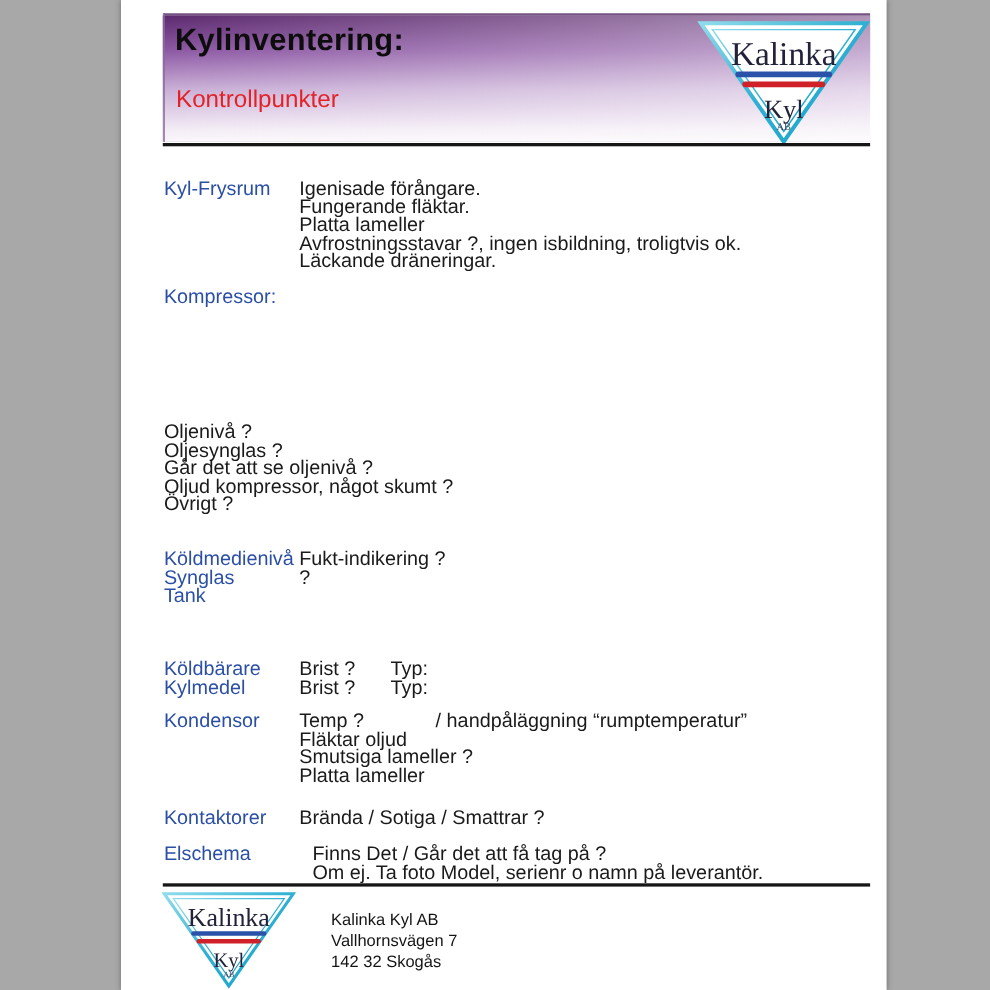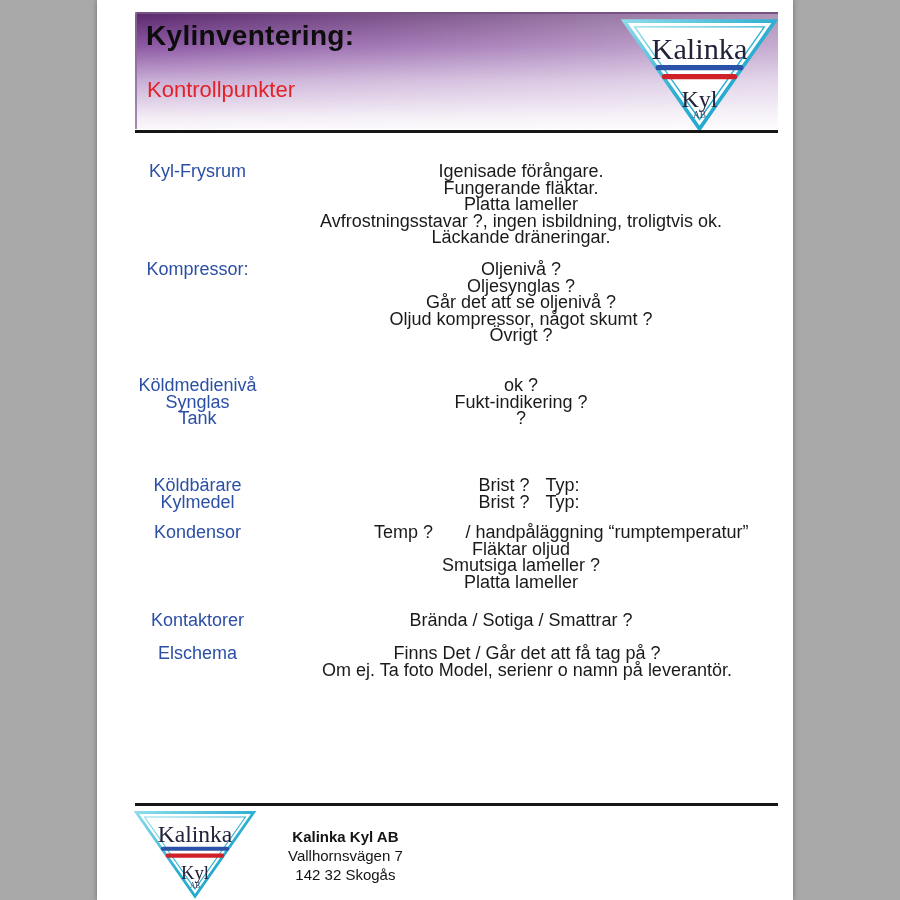--- a/index.html
+++ b/index.html
@@ -7,25 +7,24 @@
     font-family: "Liberation Sans", sans-serif;
     background:#a8a8a8;
   }
   .canvas {
     position:relative;
     width:900px; height:900px;
     background: var(--canvas_bg, #a8a8a8);
     overflow:hidden;
   }
   .page {
-    position:absolute; left:97px; top:0;
+    position:absolute; left:110px; top:0;
     width:696px; height:900px;
     background: var(--page_bg, #ffffff);
     box-shadow: 0 0 5px rgba(0,0,0,0.35);
-    text-align: center;
   }
 
   
   .doc-header {
     position:absolute; left:38px; right:15px; top:12px; height:117px;
     background:
       linear-gradient(90deg, rgba(255,255,255,0) 0%, rgba(255,255,255,0.5) 100%),
       linear-gradient(180deg, var(--header_purple_dark,#5c2a6e) 0%, #8d59a4 28%, #c9aed6 58%, #f3ecf5 90%, #fbf8fc 100%);
     border-top:2px solid rgba(75,28,92,0.75);
     border-left:2px solid rgba(90,45,110,0.55);
@@ -66,37 +65,37 @@
   .doc-body {
     position:absolute; left:39px; right:10px; top:133px;
     font-size:18px; line-height:16.5px;
     color: var(--text_black, #1a1a1a);
   }
   .sec { display:flex; }
   .lab-col { width:123px; flex:0 0 123px; }
   .con-col { flex:1; }
   .lab { color: var(--label_blue, #2b4fa5); }
   .c1 { display:inline-block; width:83px; }
-  .c2 { display:inline-block; width:124px;margin-left:48px; }
+  .c2 { display:inline-block; width:124px; }
   .mt-s1 { margin-top:30px; }
-  .mt-s2 { margin-top:15.5px; }
+  .mt-s2 { margin-top:15.5px;flex-direction:column; }
   .mt-s3 { margin-top:33.5px; }
   .mt-s4 { margin-top:50.5px; }
   .mt-s5 { margin-top:14px; }
   .mt-s6 { margin-top:22px; }
   .mt-s7 { margin-top:16.5px;gap:12px; }
 
   
   .doc-footer {
     position:absolute; left:0; right:0; top:806px; height:94px;
     font-size:15px; line-height:19px; color:#141414;
   }
   .addr-block { position:absolute; left:191px; top:21px; }
   .contact-block { position:absolute; left:485px; top:21px; }
-  .company { font-weight:bold; }
+  .company { font-weight:normal; }
 </style>
 </head>
 <body>
 
 <div class="canvas">
   <div class="page">
 
     <header class="doc-header">
       <div class="doc-title">Kylinventering:</div>
       <div class="doc-subtitle">Kontrollpunkter</div>
@@ -149,21 +148,20 @@
         </div>
       </section>
 
       <section class="sec mt-s3">
         <div class="lab-col">
           <div class="lab">Köldmedienivå</div>
           <div class="lab">Synglas</div>
           <div class="lab">Tank</div>
         </div>
         <div class="con-col">
-          <div class="ln">ok ?</div>
           <div class="ln">Fukt-indikering ?</div>
           <div class="ln">?</div>
         </div>
       </section>
 
       <section class="sec mt-s4">
         <div class="lab-col">
           <div class="lab">Köldbärare</div>
           <div class="lab">Kylmedel</div>
         </div>

